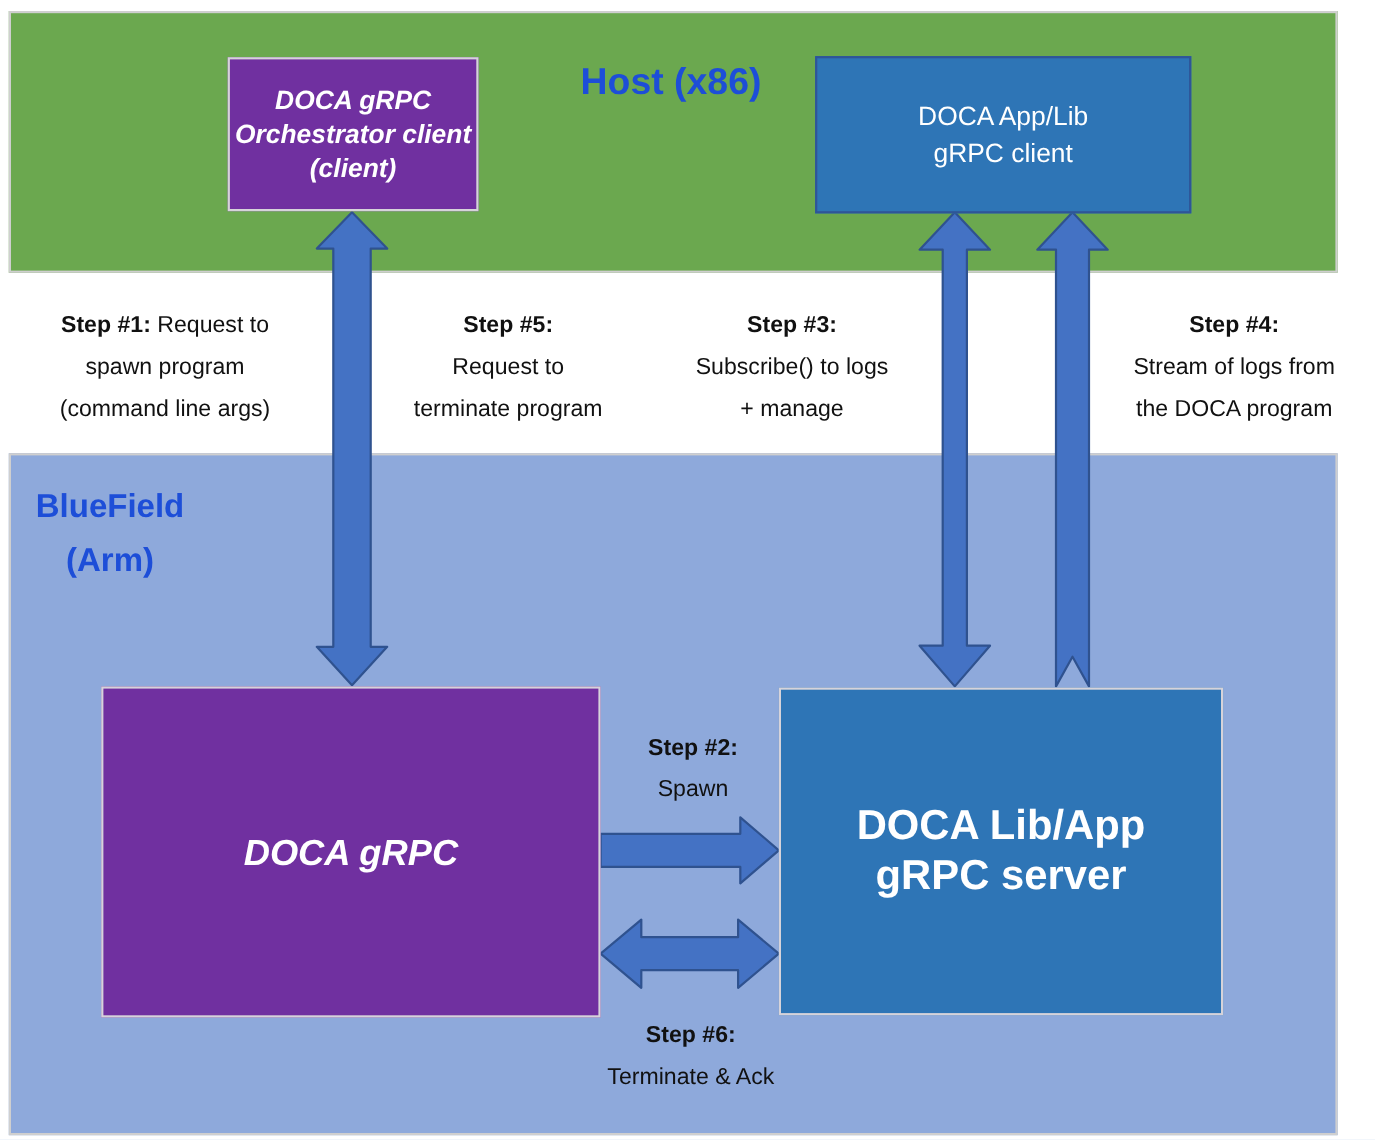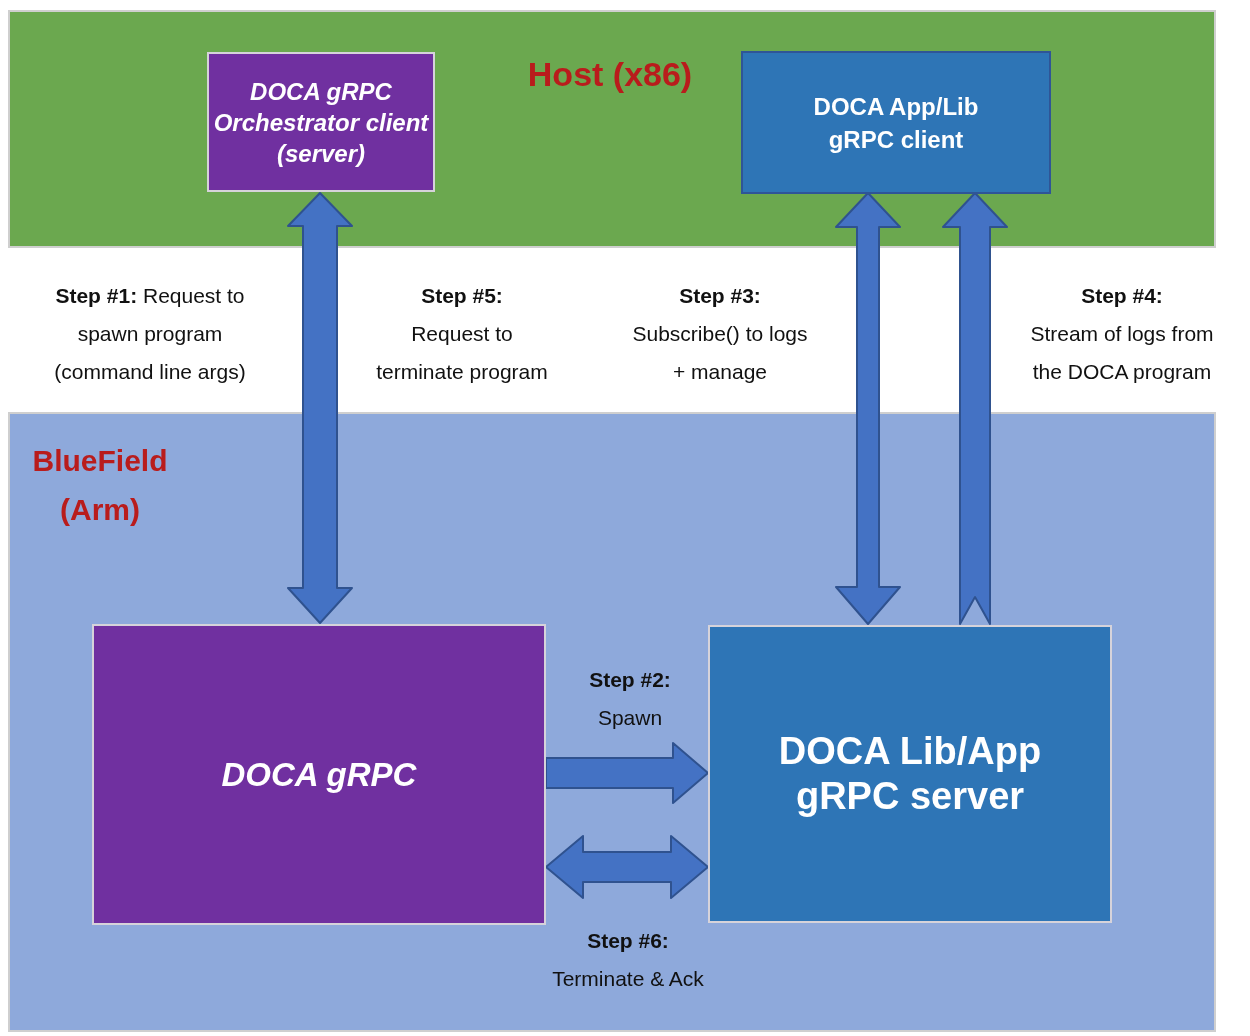--- a/index.html
+++ b/index.html
@@ -15,33 +15,33 @@
     --text-dark:#111111;
   }
   html,body{margin:0;padding:0;background:#ffffff;}
   .canvas{
     position:relative;width:1250px;height:1036px;background:#ffffff;overflow:hidden;
     font-family:"Liberation Sans",sans-serif;
   }
   .zone{position:absolute;box-sizing:border-box;border:2px solid var(--zone-border);}
   .zone.host{left:8px;top:10px;width:1208px;height:238px;background:var(--host-green);}
   .zone.bluefield{left:8px;top:412px;width:1208px;height:620px;background:var(--bluefield-blue);}
-  .zone-title{position:absolute;color:#b91c1c;font-weight:700;}
+  .zone-title{position:absolute;color:#1d4ed8;font-weight:700;}
   .host-title{left:450px;top:55px;width:320px;font-size:34px;text-align:center;}
   .bf-title{left:12px;top:436px;width:176px;font-size:30px;line-height:49px;text-align:center;}
   svg.arrows{position:absolute;left:0;top:0;z-index:5;pointer-events:none;}
   svg.arrows polygon{fill:var(--arrow-fill);stroke:var(--arrow-stroke);stroke-width:2;stroke-linejoin:round;}
   .box{
     position:absolute;box-sizing:border-box;z-index:10;color:#ffffff;text-align:center;
     display:flex;flex-direction:column;justify-content:center;align-items:center;
   }
   .box.purple{background:var(--box-purple);border:2px solid var(--box-border-light);font-style:italic;}
   .box.blue{background:var(--box-blue);}
   .box-orch-client{left:207px;top:52px;width:228px;height:140px;font-size:24px;font-weight:600;line-height:31px;}
-  .box-grpc-client{left:741px;top:51px;width:310px;height:143px;font-size:24px;font-weight:700;line-height:33px;border:2px solid var(--client-blue-border);}
+  .box-grpc-client{left:741px;top:51px;width:342px;height:143px;font-size:24px;font-weight:400;line-height:33px;border:2px solid var(--client-blue-border);}
   .box-daemon{left:92px;top:624px;width:454px;height:301px;font-size:33px;font-weight:700;line-height:45px;}
   .box-server{left:708px;top:625px;width:404px;height:298px;font-size:38px;font-weight:700;line-height:45px;border:2px solid var(--box-border-light);}
   .step{
     position:absolute;z-index:20;color:var(--text-dark);font-size:21px;line-height:38px;text-align:center;
   }
   .step .b{font-weight:700;}
   .step-1{left:0px;top:277px;width:300px;}
   .step-5{left:347px;top:277px;width:230px;}
   .step-3{left:590px;top:277px;width:260px;}
   .step-4{left:990px;top:277px;width:264px;}
@@ -72,21 +72,21 @@
     <polygon points="975,193 1007,227 990,227 990,624 975,597 960,624 960,227 943,227"></polygon>
 
     <polygon points="546,758 673,758 673,743 708,773 673,803 673,788 546,788"></polygon>
 
     <polygon points="546,867 583,836 583,852 671,852 671,836 708,867 671,898 671,882 583,882 583,898"></polygon>
   </svg>
 
   <div class="box purple box-orch-client">
     <div>DOCA gRPC</div>
     <div>Orchestrator client</div>
-    <div>(server)</div>
+    <div>(client)</div>
   </div>
 
   <div class="box blue box-grpc-client">
     <div>DOCA App/Lib</div>
     <div>gRPC client</div>
   </div>
 
   <div class="box purple box-daemon">
     <div>DOCA gRPC</div>
   </div>

